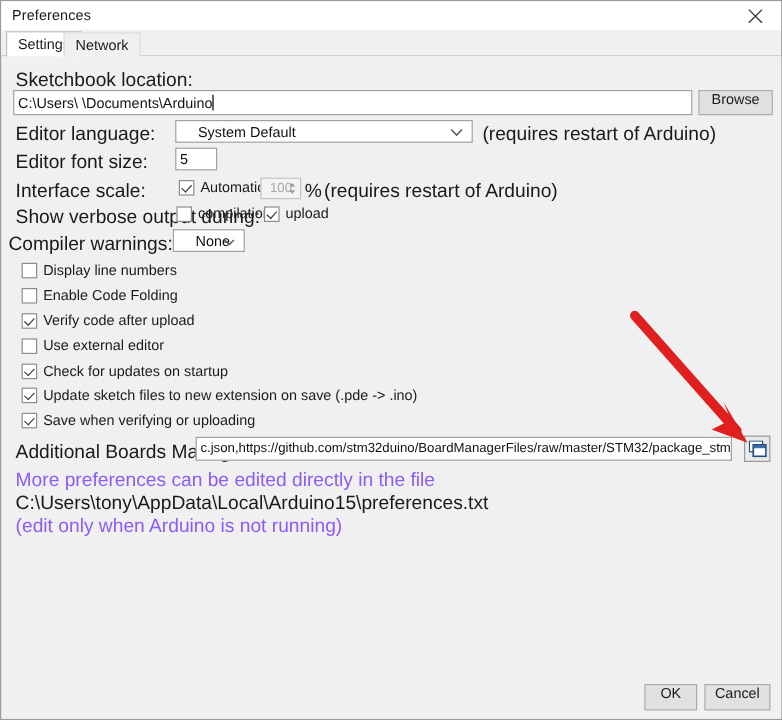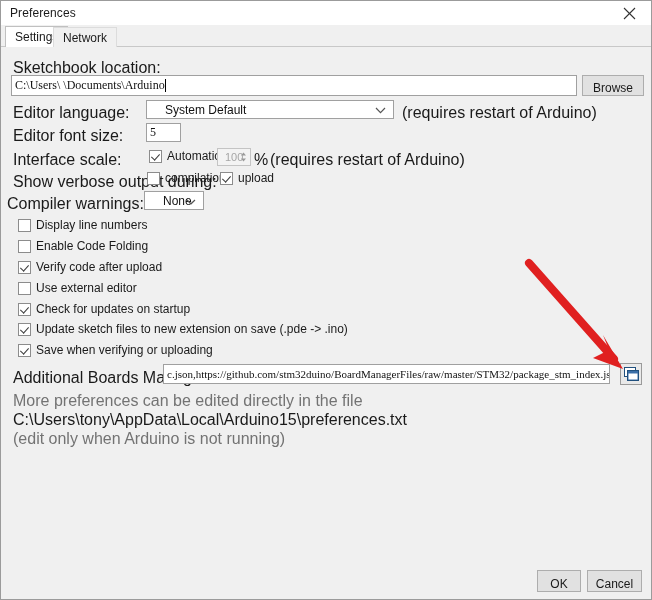--- a/index.html
+++ b/index.html
@@ -98,30 +98,30 @@
     box-sizing: border-box;
   }
 
   .lbl {
     position: absolute;
     font-size: 16px;
     color: #1a1a1a;
     white-space: nowrap;
   }
   .lbl-gray {
-    color: #737373;
+    color: #8b5cf6;
   }
 
   
   .textinput {
     position: absolute;
     background: #ffffff;
     border: 1px solid #a0a0a0;
     box-sizing: border-box;
-    font-family: Liberation Serif, serif;
+    font-family: Liberation Sans, sans-serif;
     font-size: 12px;
     color: #111111;
     padding: 0 3px;
     display: flex;
     align-items: center;
     white-space: nowrap;
     overflow: hidden;
   }
   .caret {
     display: inline-block;
@@ -134,21 +134,21 @@
   
   .btn {
     position: absolute;
     background: #e1e1e1;
     border: 1px solid #adadad;
     box-sizing: border-box;
     font-family: "Liberation Sans", sans-serif;
     font-size: 12px;
     color: #1a1a1a;
     display: flex;
-    align-items: flex-end;
+    align-items: flex-start;
     justify-content: center;
     cursor: default;
   }
 
   
   .combo {
     position: absolute;
     background: #ffffff;
     border: 1px solid #a0a0a0;
     box-sizing: border-box;

